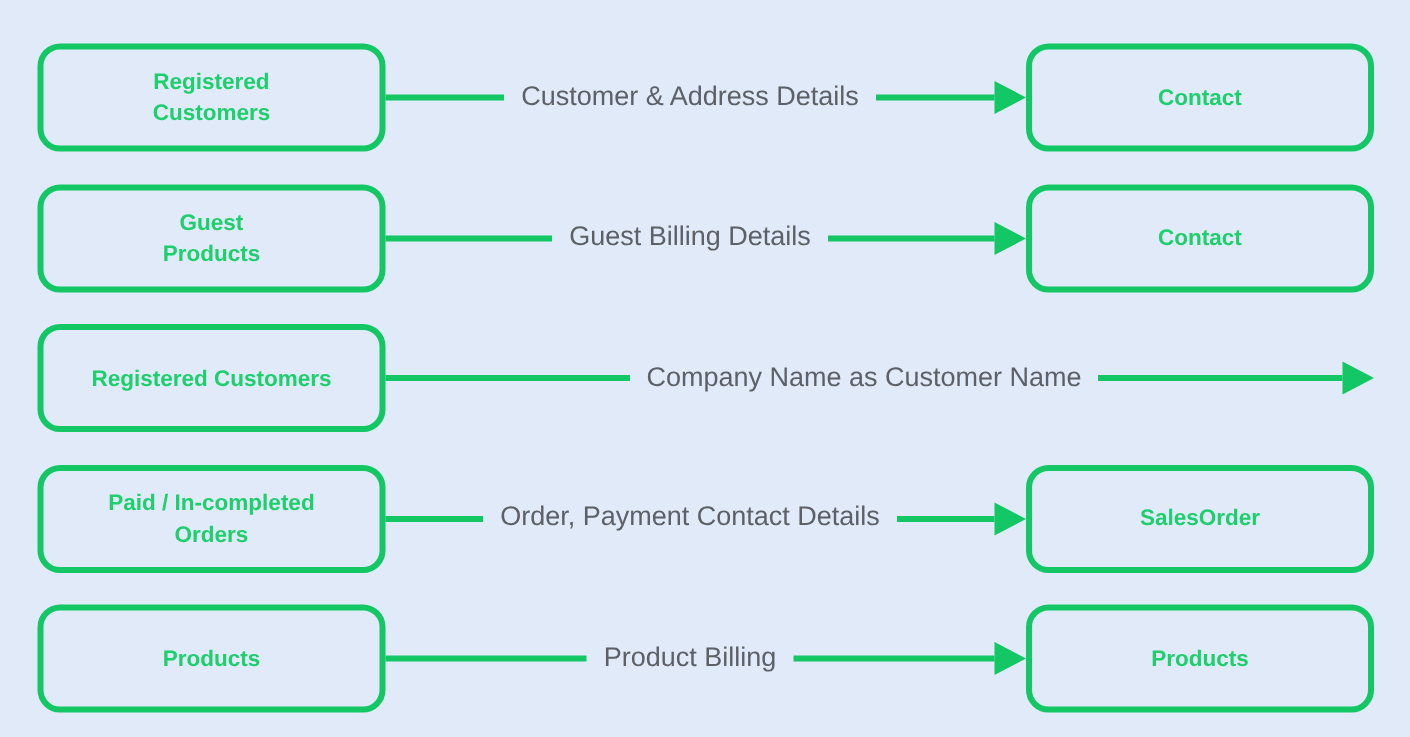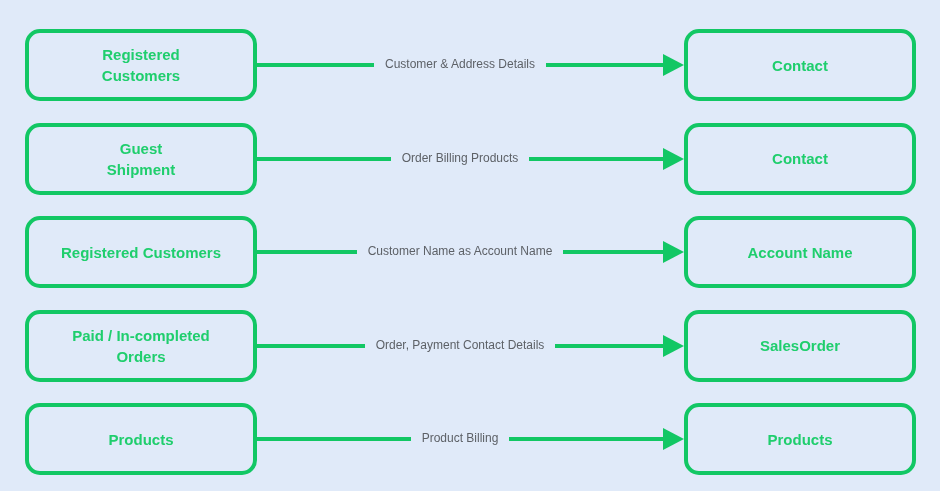--- a/index.html
+++ b/index.html
@@ -53,21 +53,21 @@
   }
   .line {
     flex: 1 1 0;
     height: 4px;
     background: var(--green, #12c764);
   }
   .label {
     flex: 0 0 auto;
     padding: 0 11px;
     color: var(--gray, #5d6167);
-    font-size: 12px;
+    font-size: 18px;
     font-weight: 400;
     white-space: nowrap;
     transform: translateY(-1px);
   }
   .arrowhead {
     flex: 0 0 auto;
     width: 0;
     height: 0;
     border-top: 11px solid transparent;
     border-bottom: 11px solid transparent;
@@ -91,45 +91,42 @@
       <div class="arrowhead"></div>
     </div>
     <div class="box">
       <span>Contact</span>
     </div>
   </div>
 
   <div class="row">
     <div class="box">
       <span>Guest
-Shipment</span>
+Products</span>
     </div>
     <div class="connector">
       <div class="line"></div>
-      <div class="label">Order Billing Products</div>
+      <div class="label">Guest Billing Details</div>
       <div class="line"></div>
       <div class="arrowhead"></div>
     </div>
     <div class="box">
       <span>Contact</span>
     </div>
   </div>
 
   <div class="row">
     <div class="box">
       <span>Registered Customers</span>
     </div>
     <div class="connector">
       <div class="line"></div>
-      <div class="label">Customer Name as Account Name</div>
+      <div class="label">Company Name as Customer Name</div>
       <div class="line"></div>
       <div class="arrowhead"></div>
-    </div>
-    <div class="box">
-      <span>Account Name</span>
     </div>
   </div>
 
   <div class="row">
     <div class="box">
       <span>Paid / In-completed
 Orders</span>
     </div>
     <div class="connector">
       <div class="line"></div>

